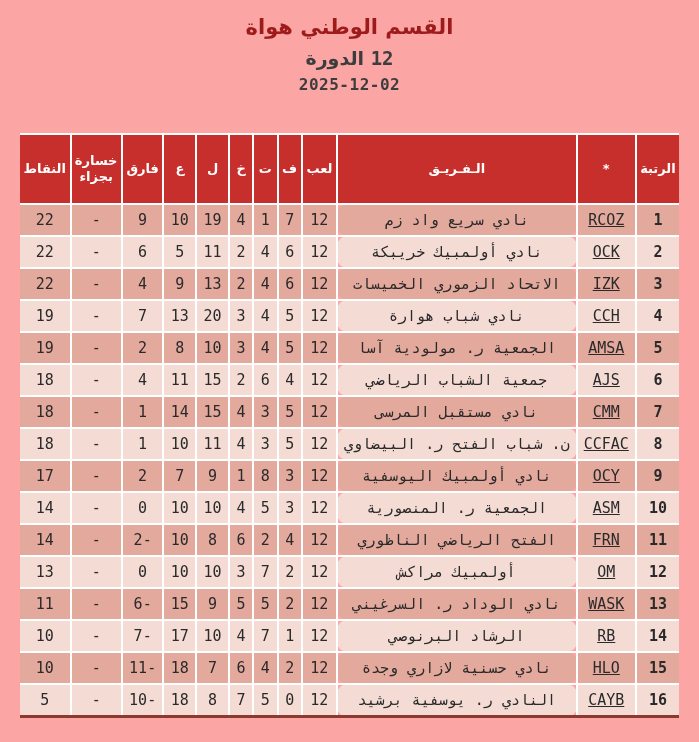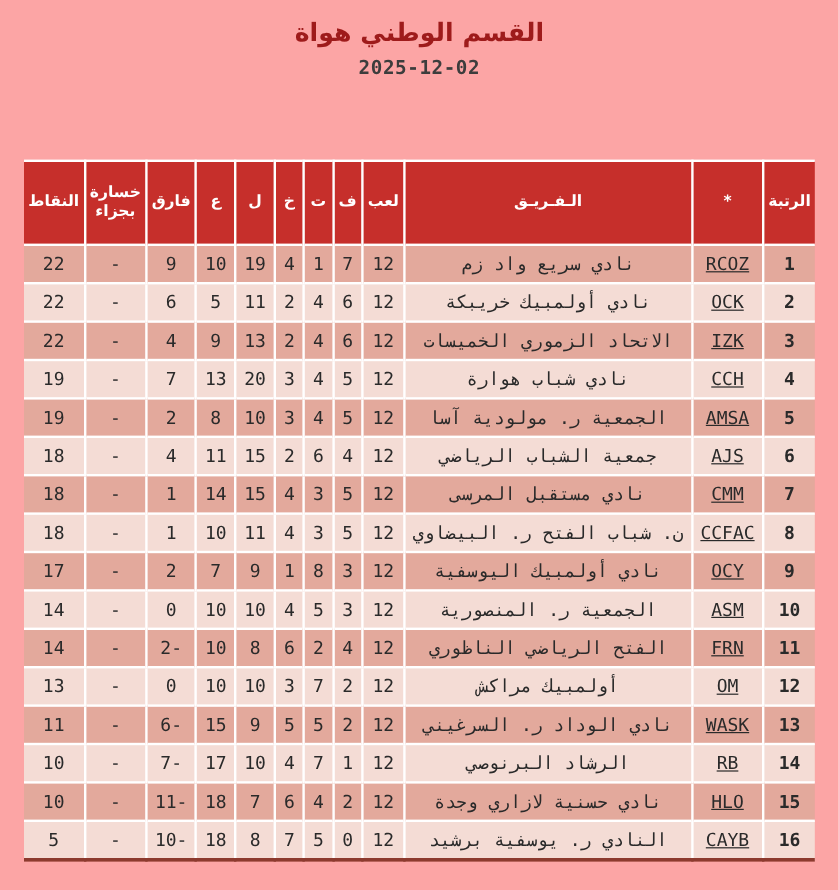--- a/index.html
+++ b/index.html
@@ -125,20 +125,21 @@
     text-align: center;
     text-decoration: underline;
   }
   td.cell-team {
     font-family: "DejaVu Sans", "Liberation Sans", sans-serif;
     font-size: 13px;
     color: #1a1a1a;
     text-align: right;
     padding-right: 8px;
     direction: rtl;
+    border-radius: 10px;
   }
 
   
   col.c-rank   { width: 54px; }
   col.c-abbr   { width: 58px; }
   col.c-team   { width: 180px; }
   col.c-played { width: 52px; }
   col.c-won    { width: 44px; }
   col.c-drawn  { width: 44px; }
   col.c-lost   { width: 44px; }
@@ -148,20 +149,24 @@
   col.c-pen    { width: 62px; }
   col.c-points { width: 67px; }
 </style>
 </head>
 <body>
 
 <div class="page">
 
   <div class="titles">
     <div class="main-title">القسم الوطني هواة</div>
+    <div class="round-title">
+      <span class="num">12</span>
+      <span>الدورة</span>
+    </div>
     <div class="date-title">2025-12-02</div>
   </div>
 
   <div class="table-wrap">
     <table class="standings">
       <colgroup>
         <col class="c-rank">
           <col class="c-abbr">
           <col class="c-team">
           <col class="c-played">

